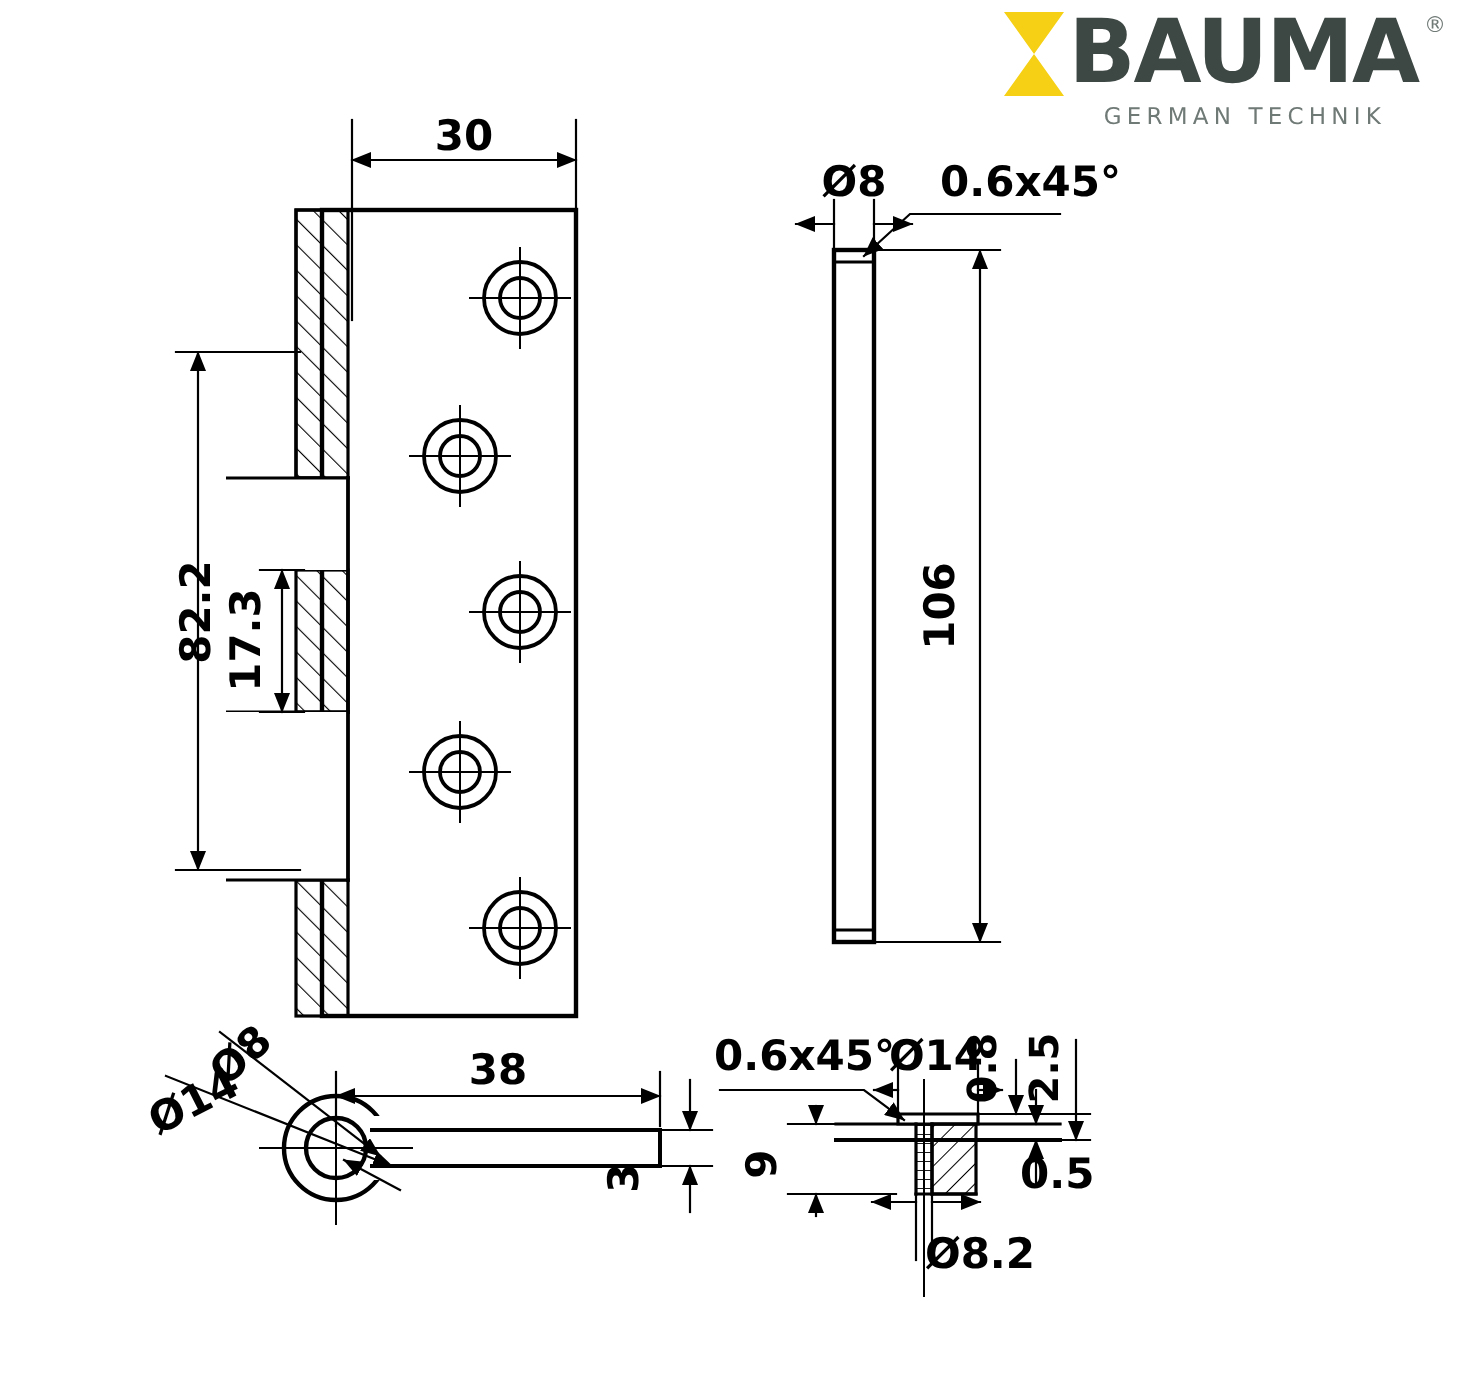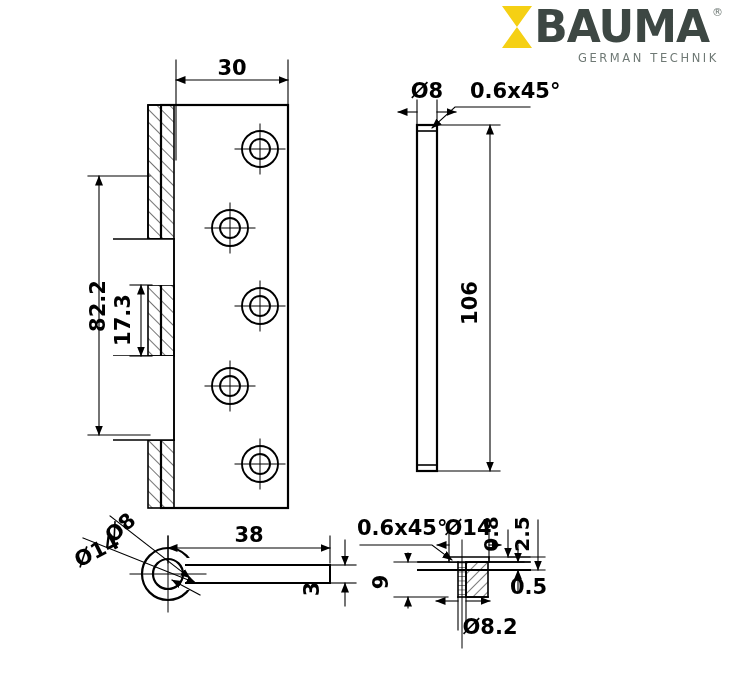--- a/index.html
+++ b/index.html
@@ -21,21 +21,21 @@
     color:#3d4743;line-height:40px;
   }
   .logo-reg{
     font-family:"DejaVu Sans", sans-serif;
     font-size:11px;color:#6f7975;margin-left:3px;align-self:flex-start;
     margin-top:2px;
   }
   .logo-tag{
     font-family:"DejaVu Sans", sans-serif;
     font-size:11.5px;letter-spacing:2.6px;color:#6f7975;
-    margin-top:1px;margin-right:4px;
+    margin-top:1px;margin-right:30px;
   }
 </style>
 </head>
 <body>
 
 <div class="stage">
 
   <svg width="731" height="696" viewBox="0 0 731 696">
     <defs>
       <marker id="ar" markerWidth="10" markerHeight="8" refX="9.5" refY="4" orient="auto" markerUnits="userSpaceOnUse">

